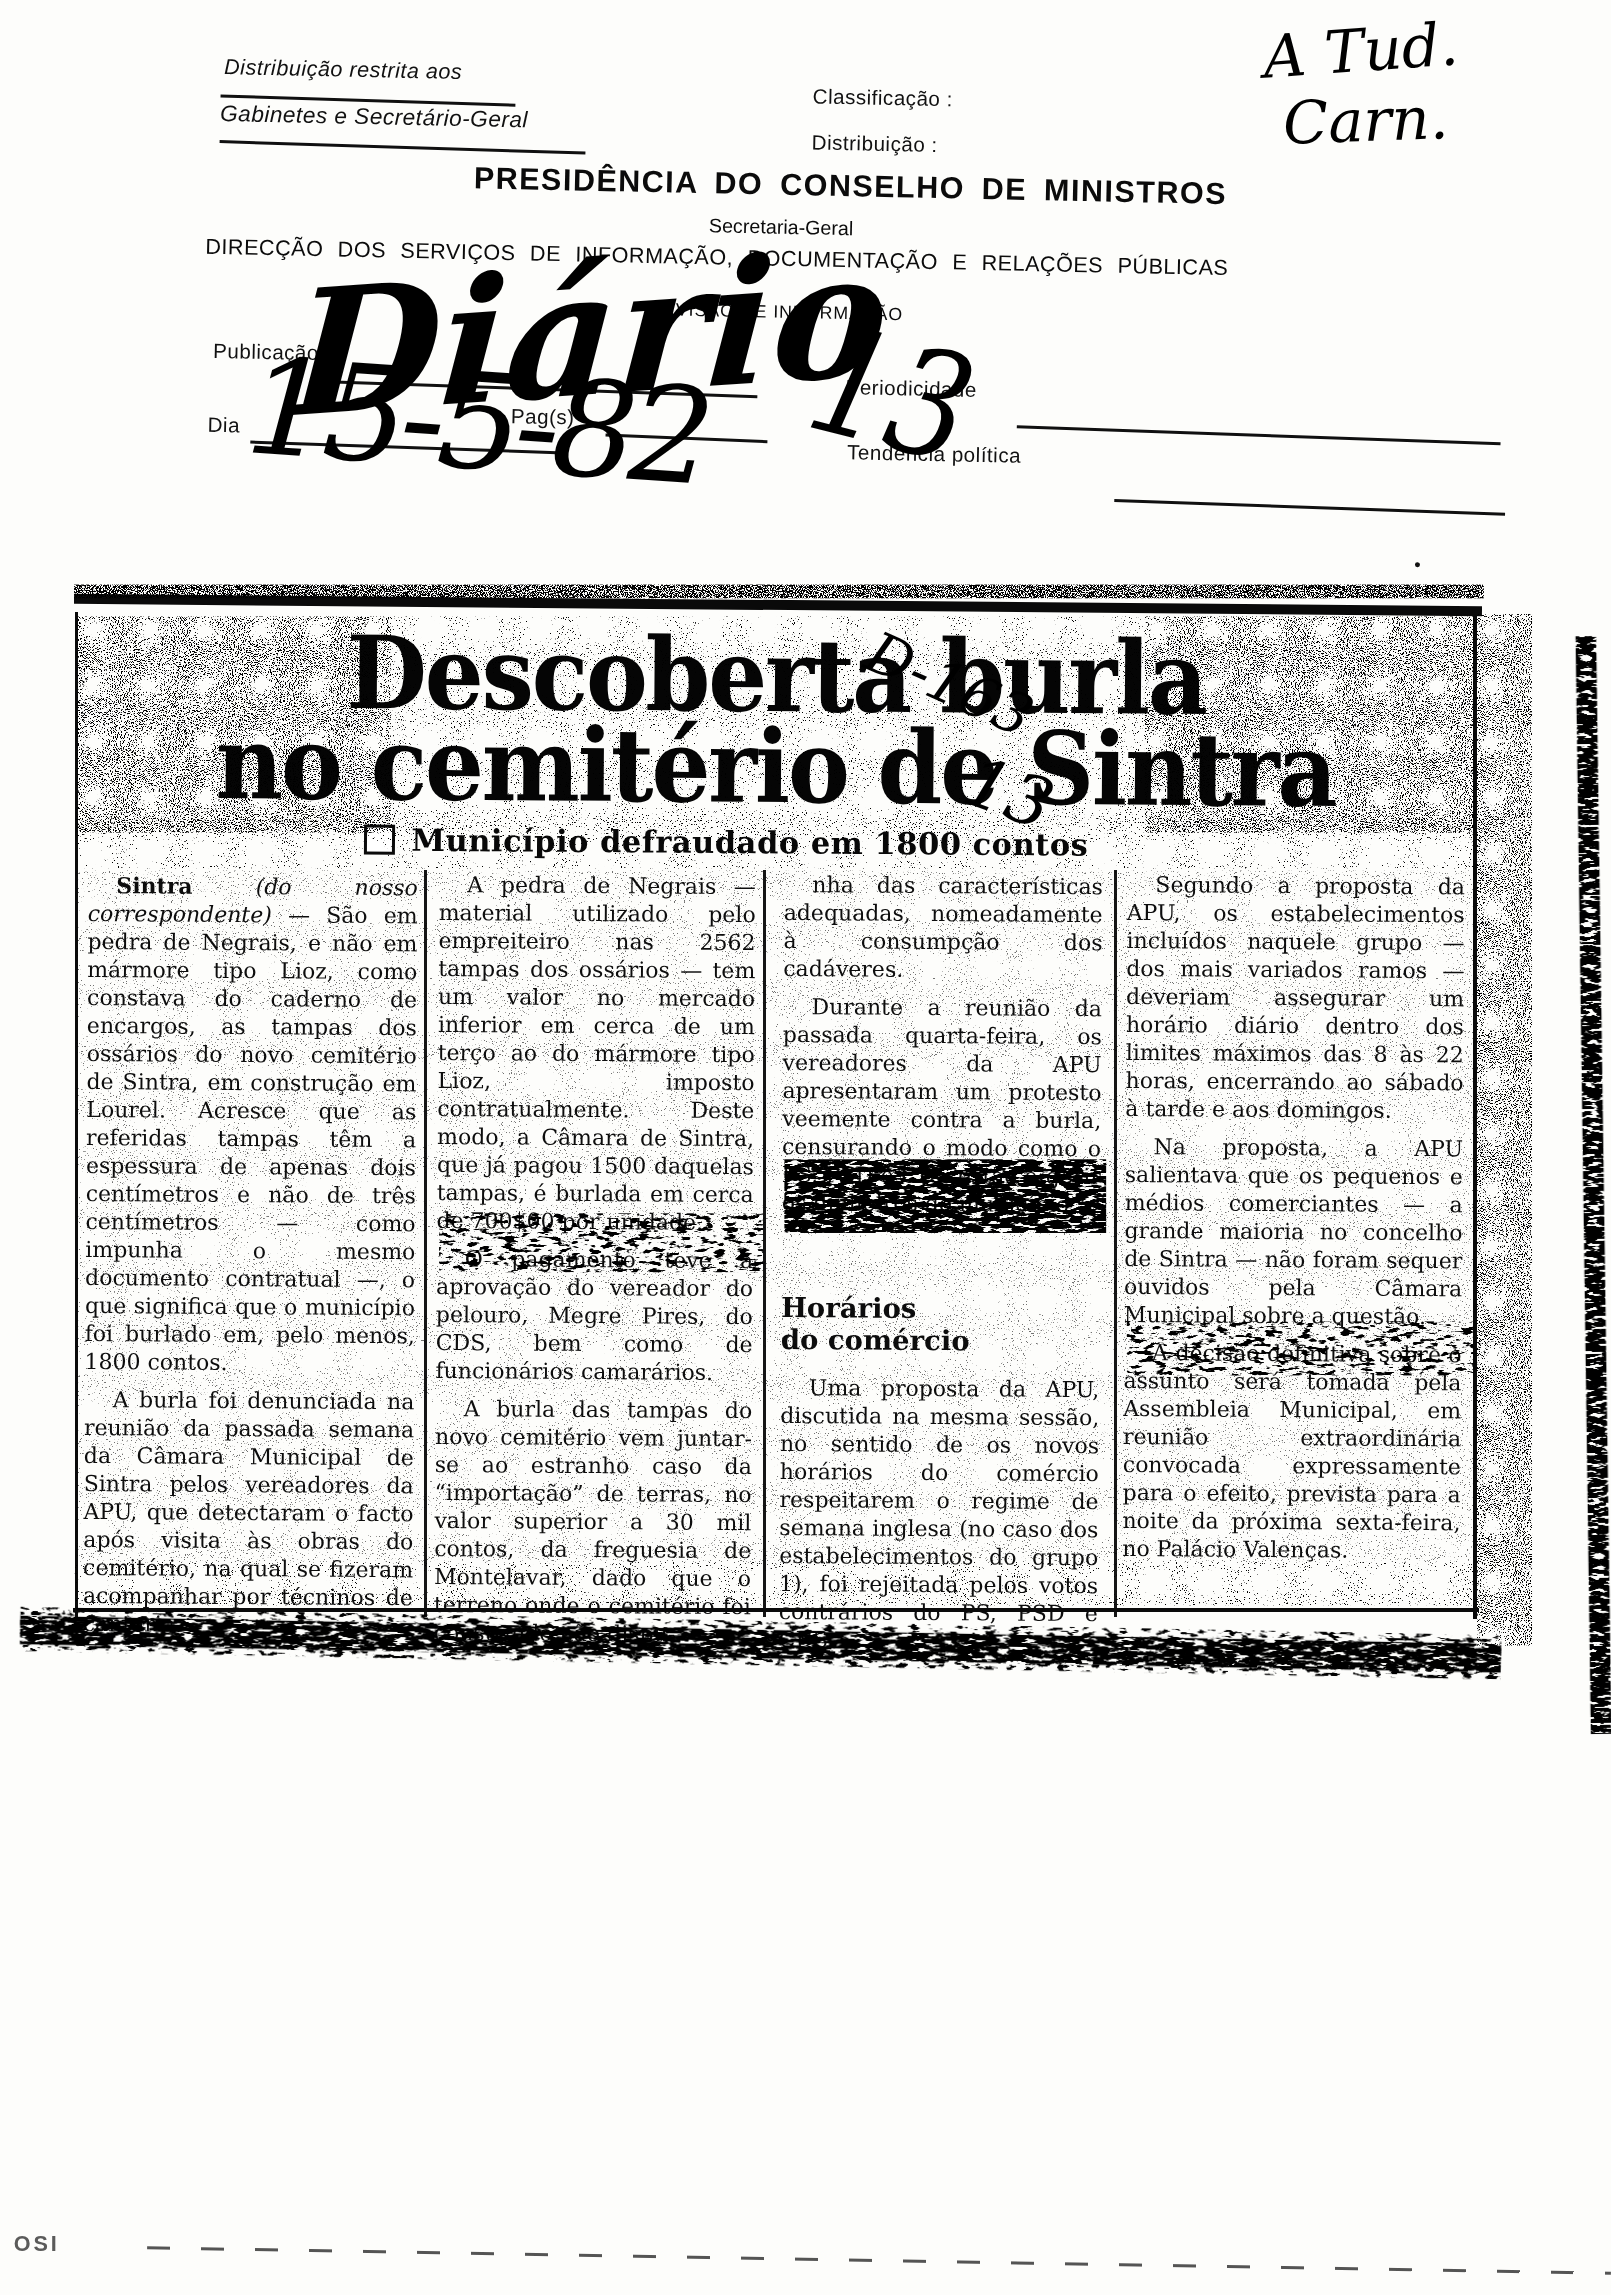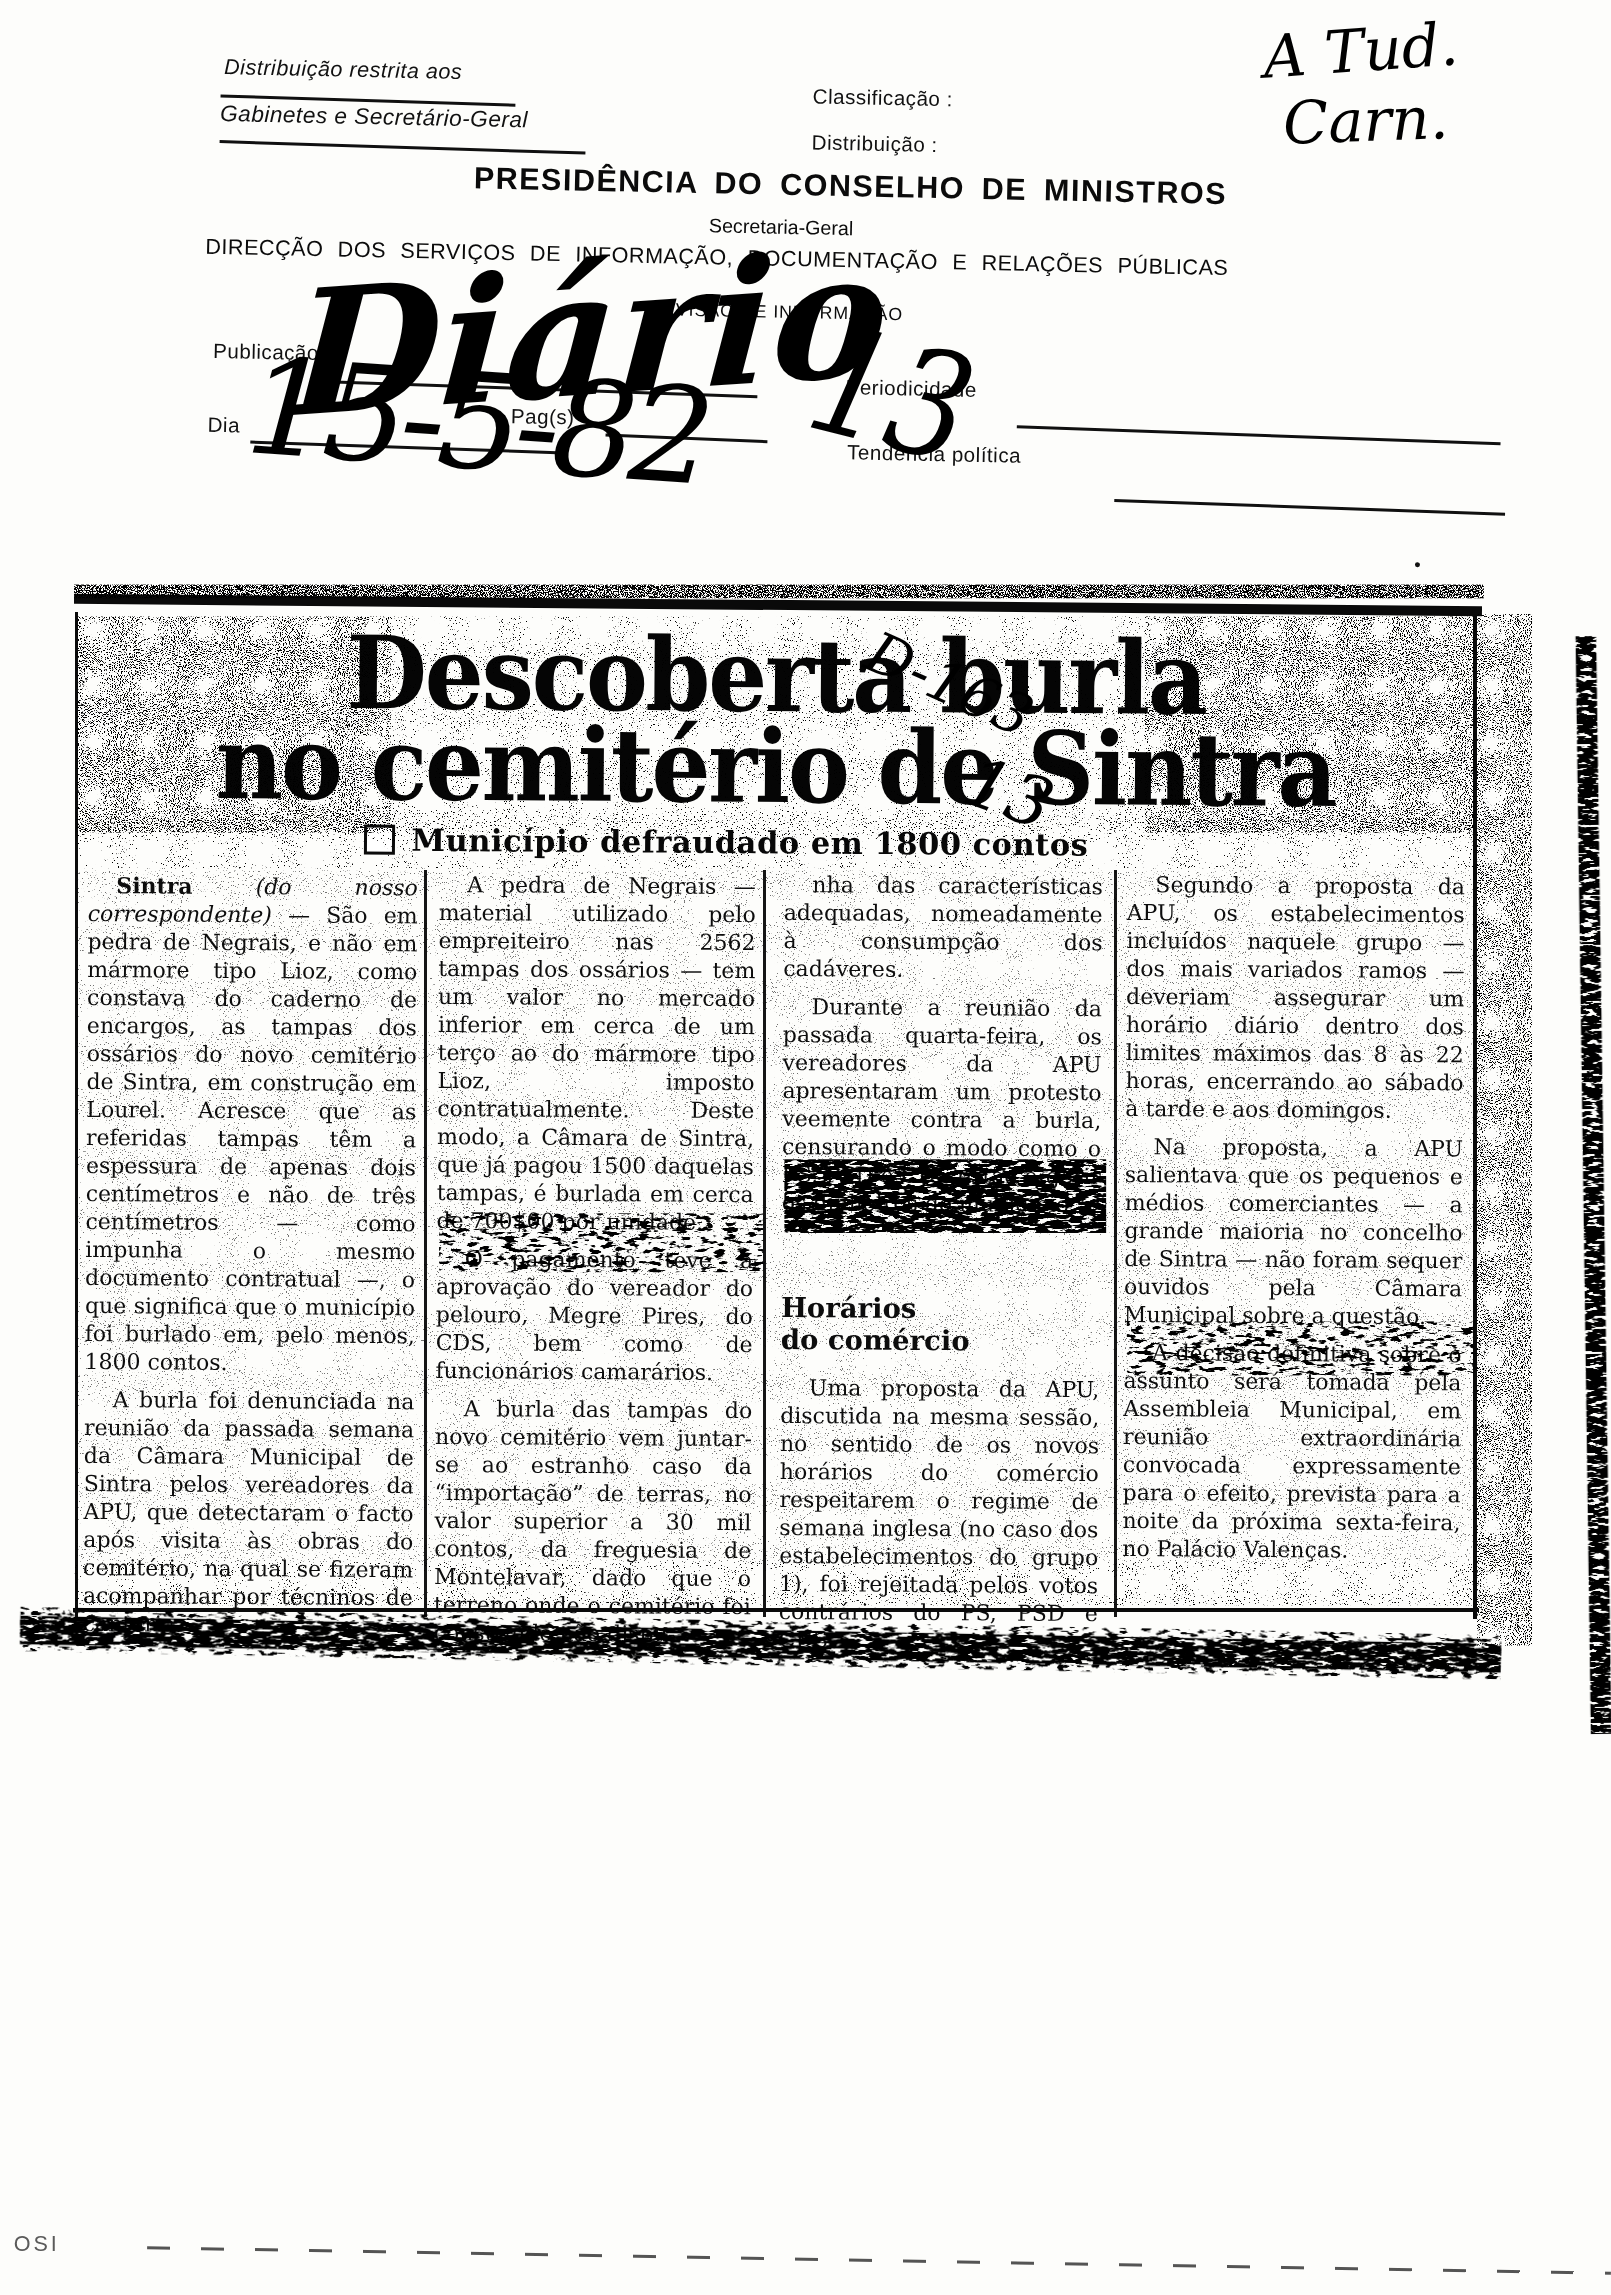--- a/index.html
+++ b/index.html
@@ -177,17 +177,17 @@
     <g transform="rotate(1.1 1550 3345)">
       <rect x="40" y="3318" width="3015" height="58" fill="#000" filter="url(#blob)"></rect>
       <rect x="40" y="3300" width="3015" height="90" fill="#000" filter="url(#blobSparse)"></rect>
     </g>
 
     <g transform="rotate(-0.8 3240 2400)">
       <rect x="3222" y="1295" width="42" height="2235" fill="#000" filter="url(#blob)"></rect>
     </g>
   </svg>
 
-  <div class="abs stray" style="left:13.8px;top:2231px;">OSI</div>
+  <div class="abs stray" style="left:13.8px;top:2231px;font-weight:bold;">OSI</div>
   <div class="abs streak" style="left:147px;top:2259px;width:1464px;"></div>
 
 </div>
 
 
 </body></html>

